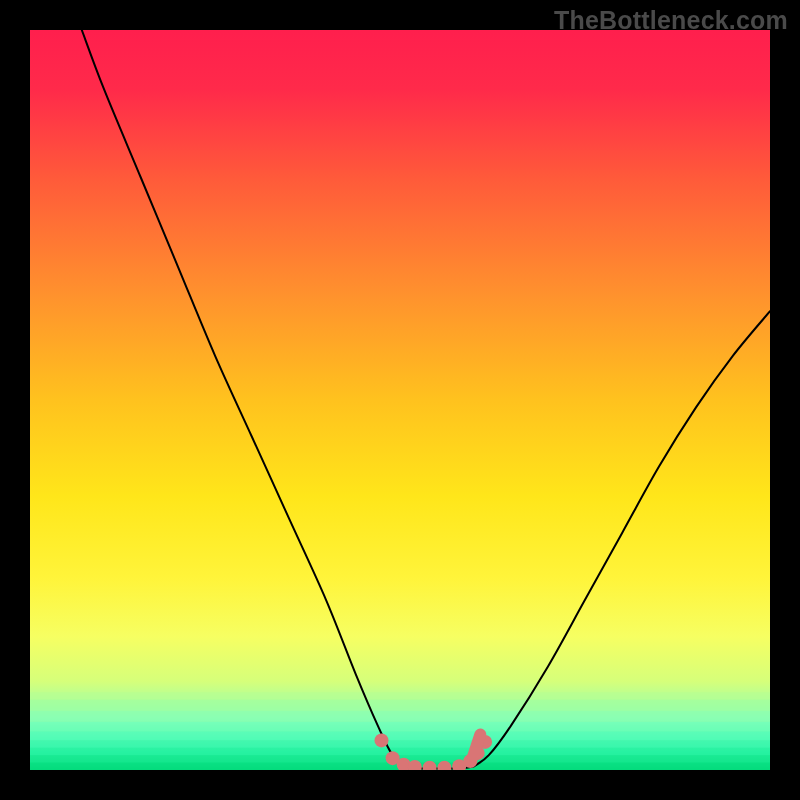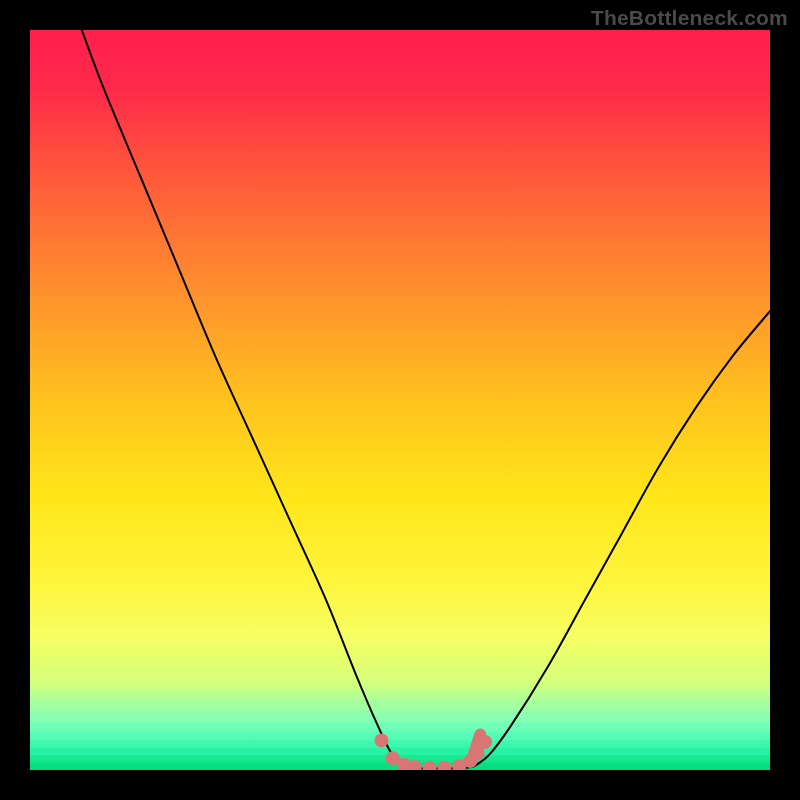--- a/index.html
+++ b/index.html
@@ -32,21 +32,21 @@
     left: 0;
     top: 0;
     width: 100%;
     height: 100%;
   }
   .watermark {
     position: absolute;
     top: 6px;
     right: 12px;
     color: #4a4a4a;
-    font-size: 21px;
+    font-size: 25px;
     font-weight: 600;
     letter-spacing: 0.2px;
   }
   svg.curves {
     position: absolute;
     left: 0;
     top: 0;
     width: 100%;
     height: 100%;
   }

